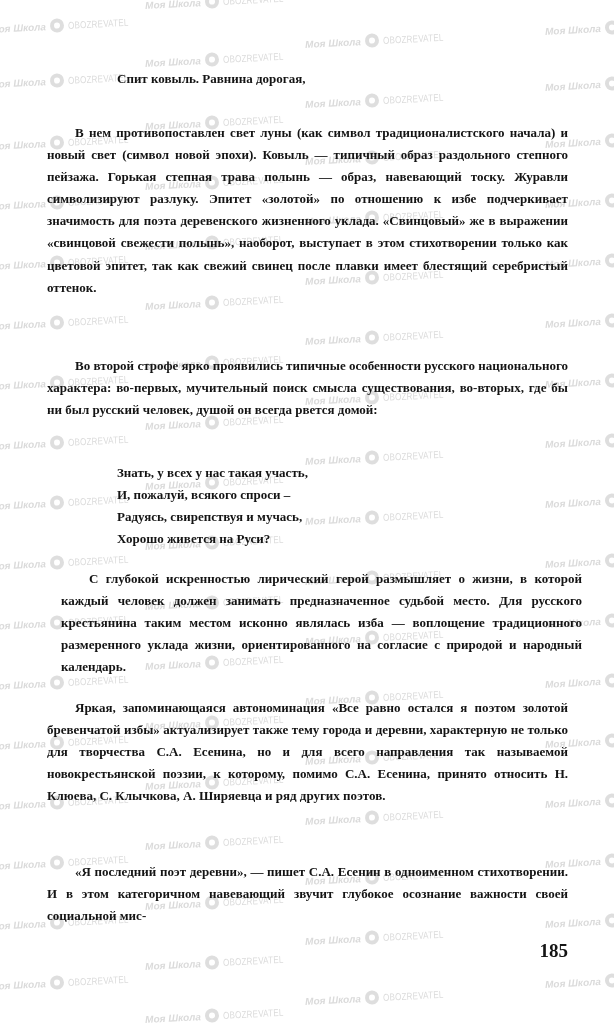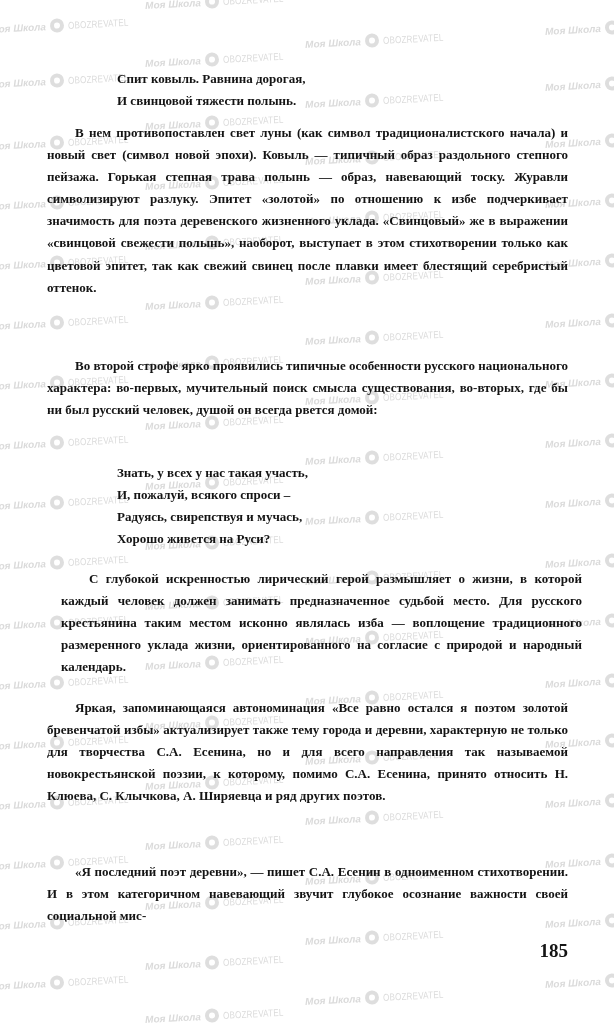--- a/index.html
+++ b/index.html
@@ -449,21 +449,20 @@
   <div class="wm" style="left:145px; top:1008px;">
     <span class="wm-school">Моя Школа</span>
     <span class="wm-logo"></span>
     <span class="wm-brand">OBOZREVATEL</span>
   </div>
 </div>
 
 <main class="page">
   <div class="verse" style="top:68px;">
     <span class="verse-line">Спит ковыль. Равнина дорогая,</span>
-    <span class="verse-line">И свинцовой тяжести полынь.</span>
   </div>
 
   <p class="para" style="top:122px; margin:0;">
     <span class="indent"></span><span>В нем противопоставлен свет луны (как символ традиционалистского начала) и новый свет (символ новой эпохи). Ковыль — типичный образ раздольного степного пейзажа. Горькая степная трава полынь — образ, навевающий тоску. Журавли символизируют разлуку. Эпитет «золотой» по отношению к избе подчеркивает значимость для поэта деревенского жизненного уклада. «Свинцовый» же в выражении «свинцовой свежести полынь», наоборот, выступает в этом стихотворении только как цветовой эпитет, так как свежий свинец после плавки имеет блестящий серебристый оттенок.</span>
   </p>
 
   <p class="para" style="top:355px; margin:0;">
     <span class="indent"></span><span>Во второй строфе ярко проявились типичные особенности русского национального характера: во-первых, мучительный поиск смысла существования, во-вторых, где бы ни был русский человек, душой он всегда рвется домой:</span>
   </p>
 

